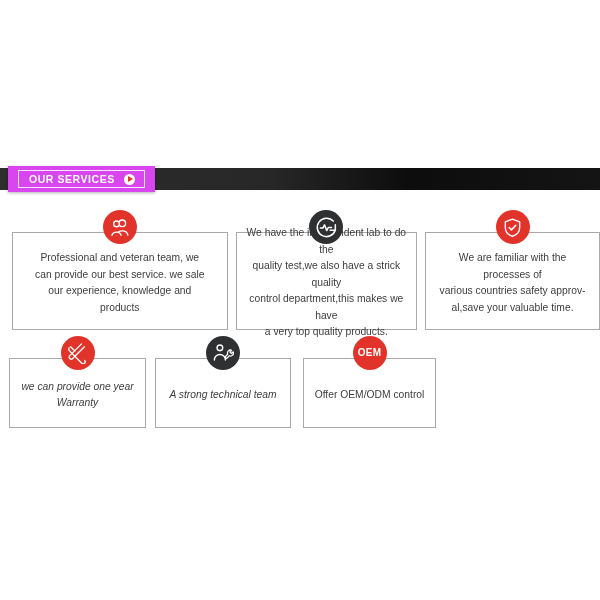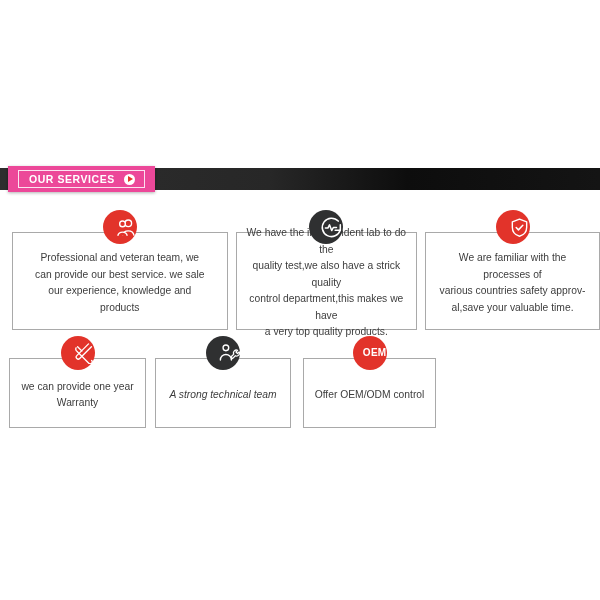--- a/index.html
+++ b/index.html
@@ -23,21 +23,21 @@
     width: 600px;
     height: 22px;
     background: linear-gradient(to right, #2e2e2e 0%, #272727 45%, #0d0d0d 68%, #141414 100%);
   }
   #section-badge {
     position: absolute;
     left: 8px;
     top: 166px;
     height: 26px;
     padding: 0 10px;
-    background: #ec4899;
+    background: #d946ef;
     box-shadow: 0 1px 3px rgba(0,0,0,0.30);
     display: flex;
     align-items: center;
     box-sizing: border-box;
   }
   #section-badge-inner {
     border: 1px solid rgba(255,255,255,0.85);
     height: 18px;
     padding: 0 9px 0 10px;
     display: flex;
@@ -89,21 +89,21 @@
   .card-icon {
     position: absolute;
     top: 0;
     left: 50%;
     transform: translateX(-50%);
     width: 34px;
     height: 34px;
     border-radius: 50%;
     display: flex;
     align-items: center;
-    justify-content: flex-end;
+    justify-content: center;
     z-index: 3;
   }
   .card-icon.red  { background: #e2332a; }
   .card-icon.dark { background: #2f3031; }
 
   .card-box {
     position: absolute;
     left: 0;
     top: 22px;
     right: 0;
@@ -127,21 +127,21 @@
   
   #row-top .card { height: 120px; }
   #card-team    { width: 228px; margin-left: 12px; }
   #card-quality { width: 192px; margin-left: 8px; }
   #card-safety  { width: 185px; margin-left: 8px; }
   #row-top .card-box { top: 22px; bottom: 0; }
 
   
   #row-bottom .card { height: 92px; }
   #card-winwin   { width: 141px; margin-left: 12px; }
-  #card-warranty { width: 137px; margin-left: 9px; }
+  #card-warranty { width: 137px; margin-left: 9px; font-style: italic; }
   #card-tech     { width: 136px; margin-left: 9px; font-style: italic; }
   #card-oem      { width: 133px; margin-left: 12px; }
   #row-bottom .card-box { top: 22px; bottom: 0; }
 
   .oem-label {
     color: #ffffff;
     font-size: 10px;
     font-weight: bold;
     letter-spacing: 0.3px;
     line-height: 1;

